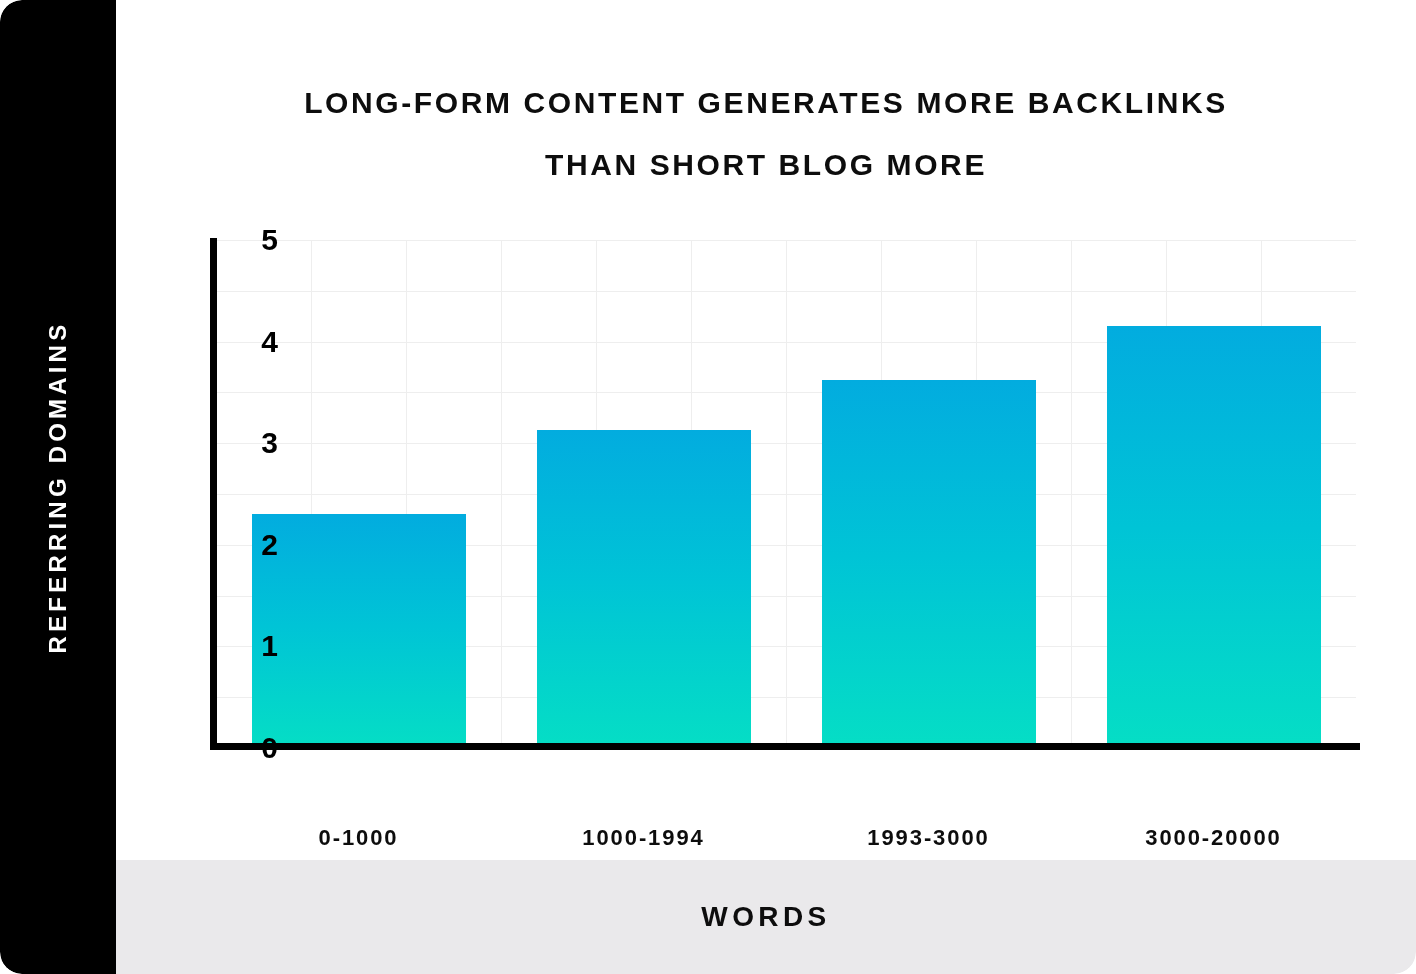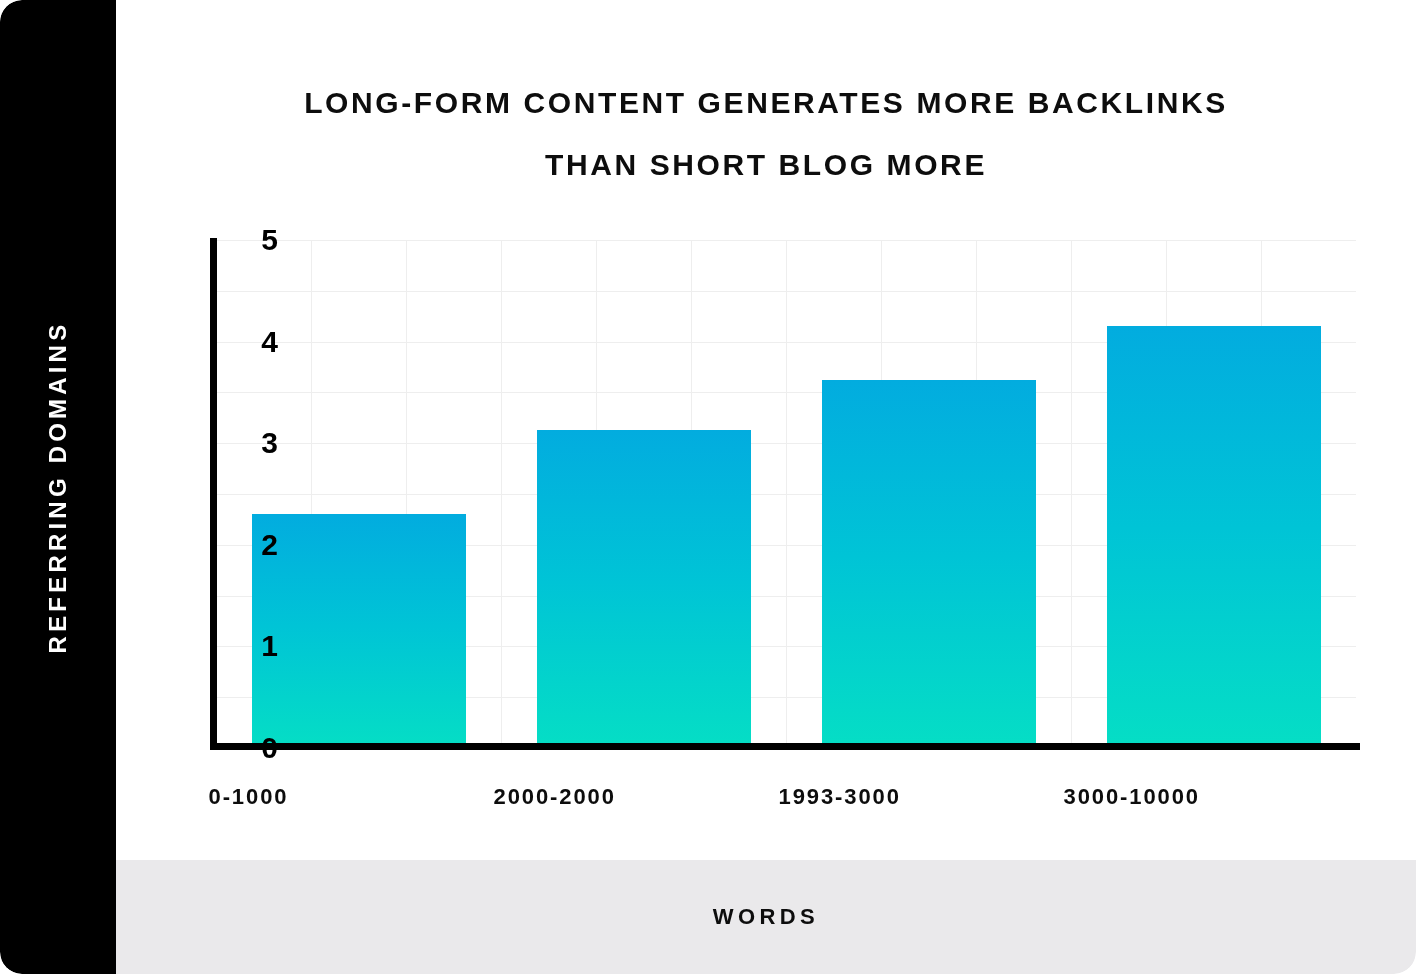--- a/index.html
+++ b/index.html
@@ -155,21 +155,22 @@
   #ytick-col {
     position: absolute;
     left: 112px;
     top: 0;
     width: 50px;
     height: 974px;
   }
 
   .xtick {
     position: absolute;
-    top: 784px;
+    top: 825px;
+    text-align: center;
     color: #0d0d0d;
     font-size: 22px;
     font-weight: bold;
     letter-spacing: 1.9px;
     font-family: "Liberation Sans", sans-serif;
   }
 
   
   #footer {
     position: absolute;
@@ -178,21 +179,21 @@
     width: 1300px;
     height: 114px;
     background: #EAE9EB;
     border-bottom-right-radius: 22px;
     display: flex;
     align-items: center;
     justify-content: center;
   }
   #xlabel {
     color: #0d0d0d;
-    font-size: 22px;
+    font-size: 28px;
     font-weight: bold;
     letter-spacing: 4.4px;
     font-family: "Liberation Sans", sans-serif;
   }
 </style>
 </head>
 <body>
 
 <div id="infographic">
 
@@ -251,23 +252,23 @@
         <div class="ytick" style="top: 240px;">5</div>
         <div class="ytick" style="top: 341.6px;">4</div>
         <div class="ytick" style="top: 443.2px;">3</div>
         <div class="ytick" style="top: 544.8px;">2</div>
         <div class="ytick" style="top: 646.4px;">1</div>
         <div class="ytick" style="top: 748px;">0</div>
       </div>
 
     <div id="xtick-col">
         <div class="xtick" style="left: 92.5px; width: 300px;">0-1000</div>
-        <div class="xtick" style="left: 377.5px; width: 300px;">2000-2000</div>
+        <div class="xtick" style="left: 377.5px; width: 300px;">1000-1994</div>
         <div class="xtick" style="left: 662.5px; width: 300px;">1993-3000</div>
-        <div class="xtick" style="left: 947.5px; width: 300px;">3000-10000</div>
+        <div class="xtick" style="left: 947.5px; width: 300px;">3000-20000</div>
       </div>
   </div>
 
   <div id="footer">
     <div id="xlabel">WORDS</div>
   </div>
 
 </div>
 
 </body></html>

